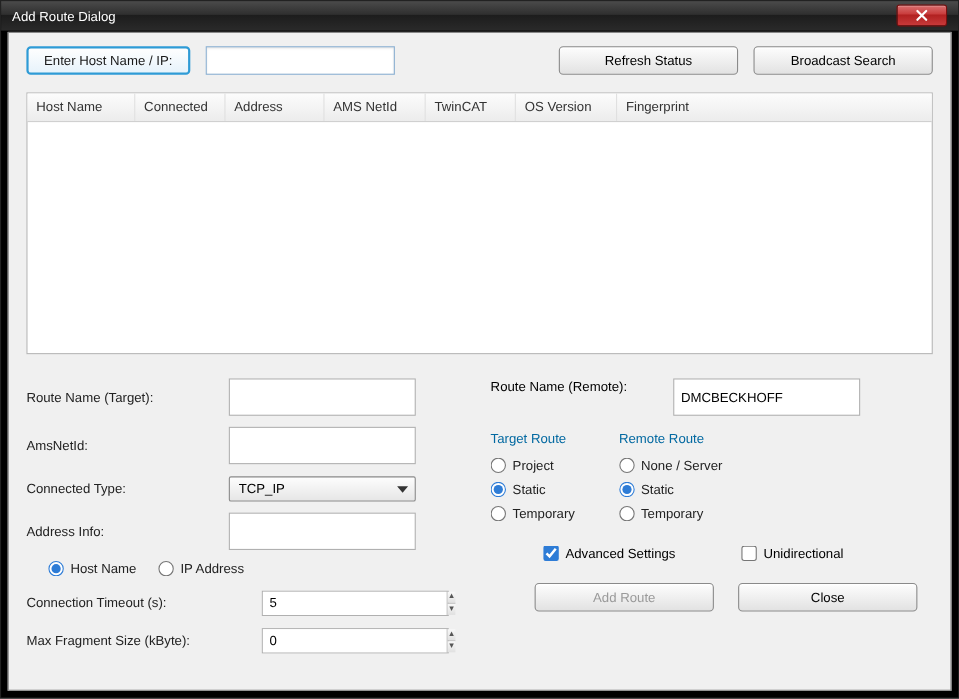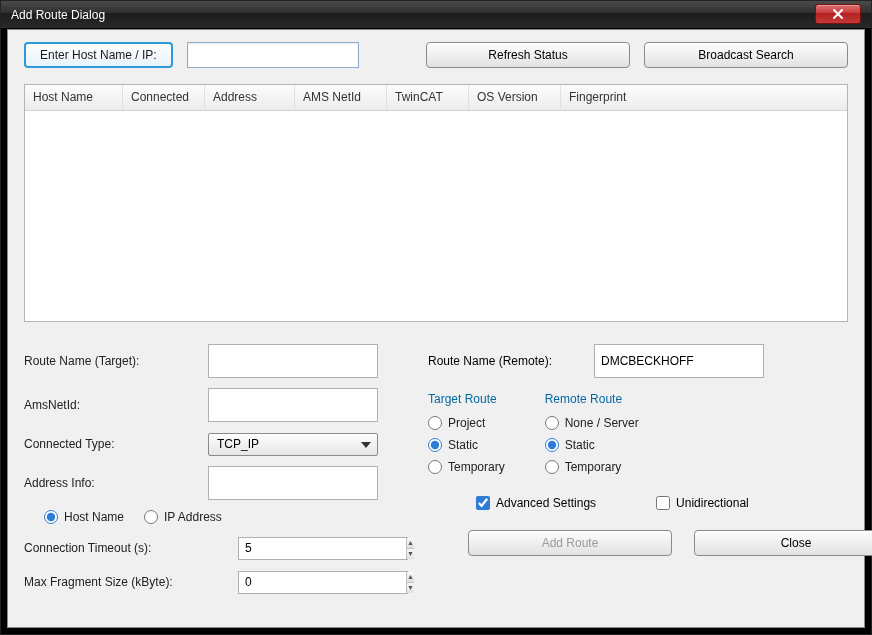--- a/index.html
+++ b/index.html
@@ -15,21 +15,21 @@
     line-height:16px; cursor:pointer; box-shadow:inset 0 1px 0 rgba(255,255,255,0.3); }
   .close-btn svg { display:inline-block; vertical-align:middle; }
   .client { position:absolute; top:28px; left:6px; right:6px; bottom:6px; background:#f0f0f0;
     border:1px solid #888; padding:12px 16px; }
   .top-row { display:flex; align-items:center; gap:14px; }
   .host-btn { height:26px; padding:0 14px; border:2px solid #2e9bd6; border-radius:4px;
     background:linear-gradient(to bottom,#fefefe,#e7f3fb); color:#1a1a1a; cursor:pointer; }
   .host-input { height:26px; width:172px; border:1px solid #8aaed0; padding:2px 6px; background:#fff;
     box-shadow:inset 0 1px 2px rgba(0,0,0,0.1); }
   .spacer { flex:1; }
-  .std-btn { height:26px; width:204px; border:1px solid #8a8a8a; border-radius:4px;
+  .std-btn { height:26px; width:163px; border:1px solid #8a8a8a; border-radius:4px;
     background:linear-gradient(to bottom,#fdfdfd,#e2e2e2); cursor:pointer;
     box-shadow:inset 0 1px 0 #fff; }
   .grid { margin-top:16px; height:238px; border:1px solid #b5b5b5; background:#fff; }
   .grid-header { display:flex; height:26px; background:linear-gradient(to bottom,#fcfcfc,#ececec);
     border-bottom:1px solid #d0d0d0; }
   .grid-header .col { padding:5px 8px; border-right:1px solid #e0e0e0; color:#333; white-space:nowrap; }
   .grid-header .col:last-child { flex:1; border-right:none; }
   .form-area { margin-top:22px; display:flex; gap:20px; }
   .left-col { flex:1; }
   .right-col { flex:1; }
@@ -43,21 +43,21 @@
     border-right:5px solid transparent; border-top:6px solid #333; }
   .radio-row { display:flex; align-items:center; gap:20px; padding-left:20px; margin-bottom:12px; }
   .radio-row label, .group label { display:flex; align-items:center; gap:6px; cursor:pointer; color:#222; }
   input[type=radio],input[type=checkbox]{ width:14px;height:14px; margin:0; accent-color:#2e7cd6; }
   .spin { display:inline-flex; width:170px; height:23px; border:1px solid #b0b0b0; background:#fff; }
   .spin input { flex:1; border:none; padding:2px 6px; outline:none; }
   .spin .spins { width:18px; display:flex; flex-direction:column; border-left:1px solid #c0c0c0; }
   .spin .spins div { flex:1; background:linear-gradient(to bottom,#f8f8f8,#e0e0e0); text-align:center;
     font-size:7px; line-height:10px; color:#555; border-bottom:1px solid #c0c0c0; cursor:pointer; }
   .spin .spins div:last-child{border-bottom:none;}
-  .right-top { display:flex; align-items:center; margin-bottom:14px; }
+  .right-top { display:flex; align-items:flex-start; margin-bottom:14px; }
   .right-top label.fld { width:166px; }
   .groups { display:flex; gap:40px; }
   .group { display:flex; flex-direction:column; gap:8px; }
   .group .group-title { color:#0369a1; margin-bottom:2px; }
   .checks-row { display:flex; gap:60px; margin-top:22px;padding-left:48px; }
   .checks-row label { display:flex; align-items:center; gap:6px; cursor:pointer; }
   .bottom-btns { display:flex; gap:22px; margin-top:20px;padding-left:40px; }
   .std-btn.disabled { color:#9a9a9a; }
 </style>
 </head>

